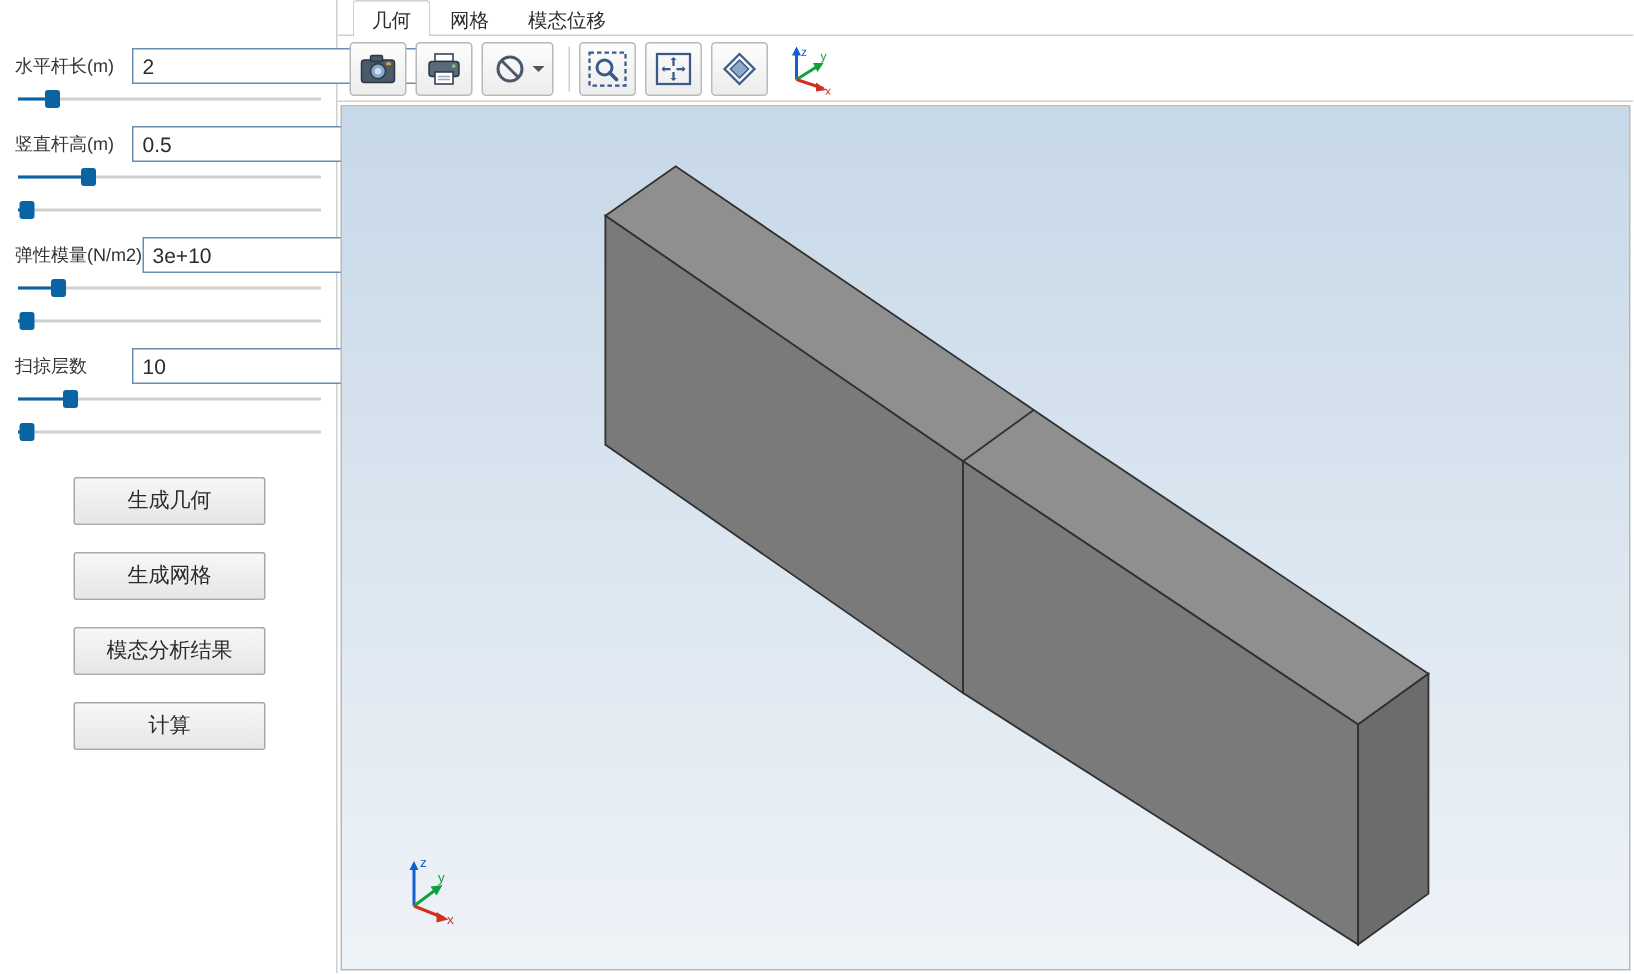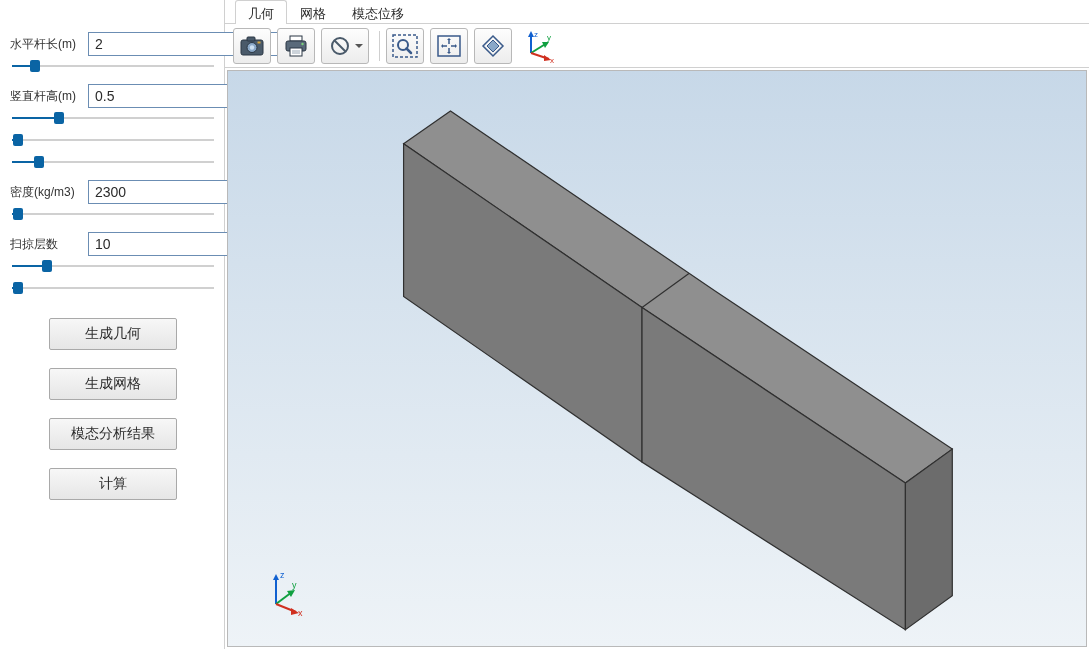--- a/index.html
+++ b/index.html
@@ -231,31 +231,31 @@
       <div class="slider-thumb" style="left:24%"></div>
     </div>
 
     <div class="slider-row">
       <div class="slider-track">
           <div class="fill" style="width:4%"></div>
         </div>
       <div class="slider-thumb" style="left:4%"></div>
     </div>
 
+    <div class="param-row">
+      <div class="param-label">弹性模量(N/m2)</div>
+      <input class="param-input" value="3e+10" style="">
+    </div>
     <div class="slider-row">
       <div class="slider-track">
           <div class="fill" style="width:14%"></div>
         </div>
       <div class="slider-thumb" style="left:14%"></div>
     </div>
 
-    <div class="param-row">
-      <div class="param-label">密度(kg/m3)</div>
-      <input class="param-input" value="2300" style="">
-    </div>
     <div class="slider-row">
       <div class="slider-track">
           <div class="fill" style="width:4%"></div>
         </div>
       <div class="slider-thumb" style="left:4%"></div>
     </div>
 
     <div class="param-row">
       <div class="param-label">扫掠层数</div>
       <input class="param-input" value="10" style="">

